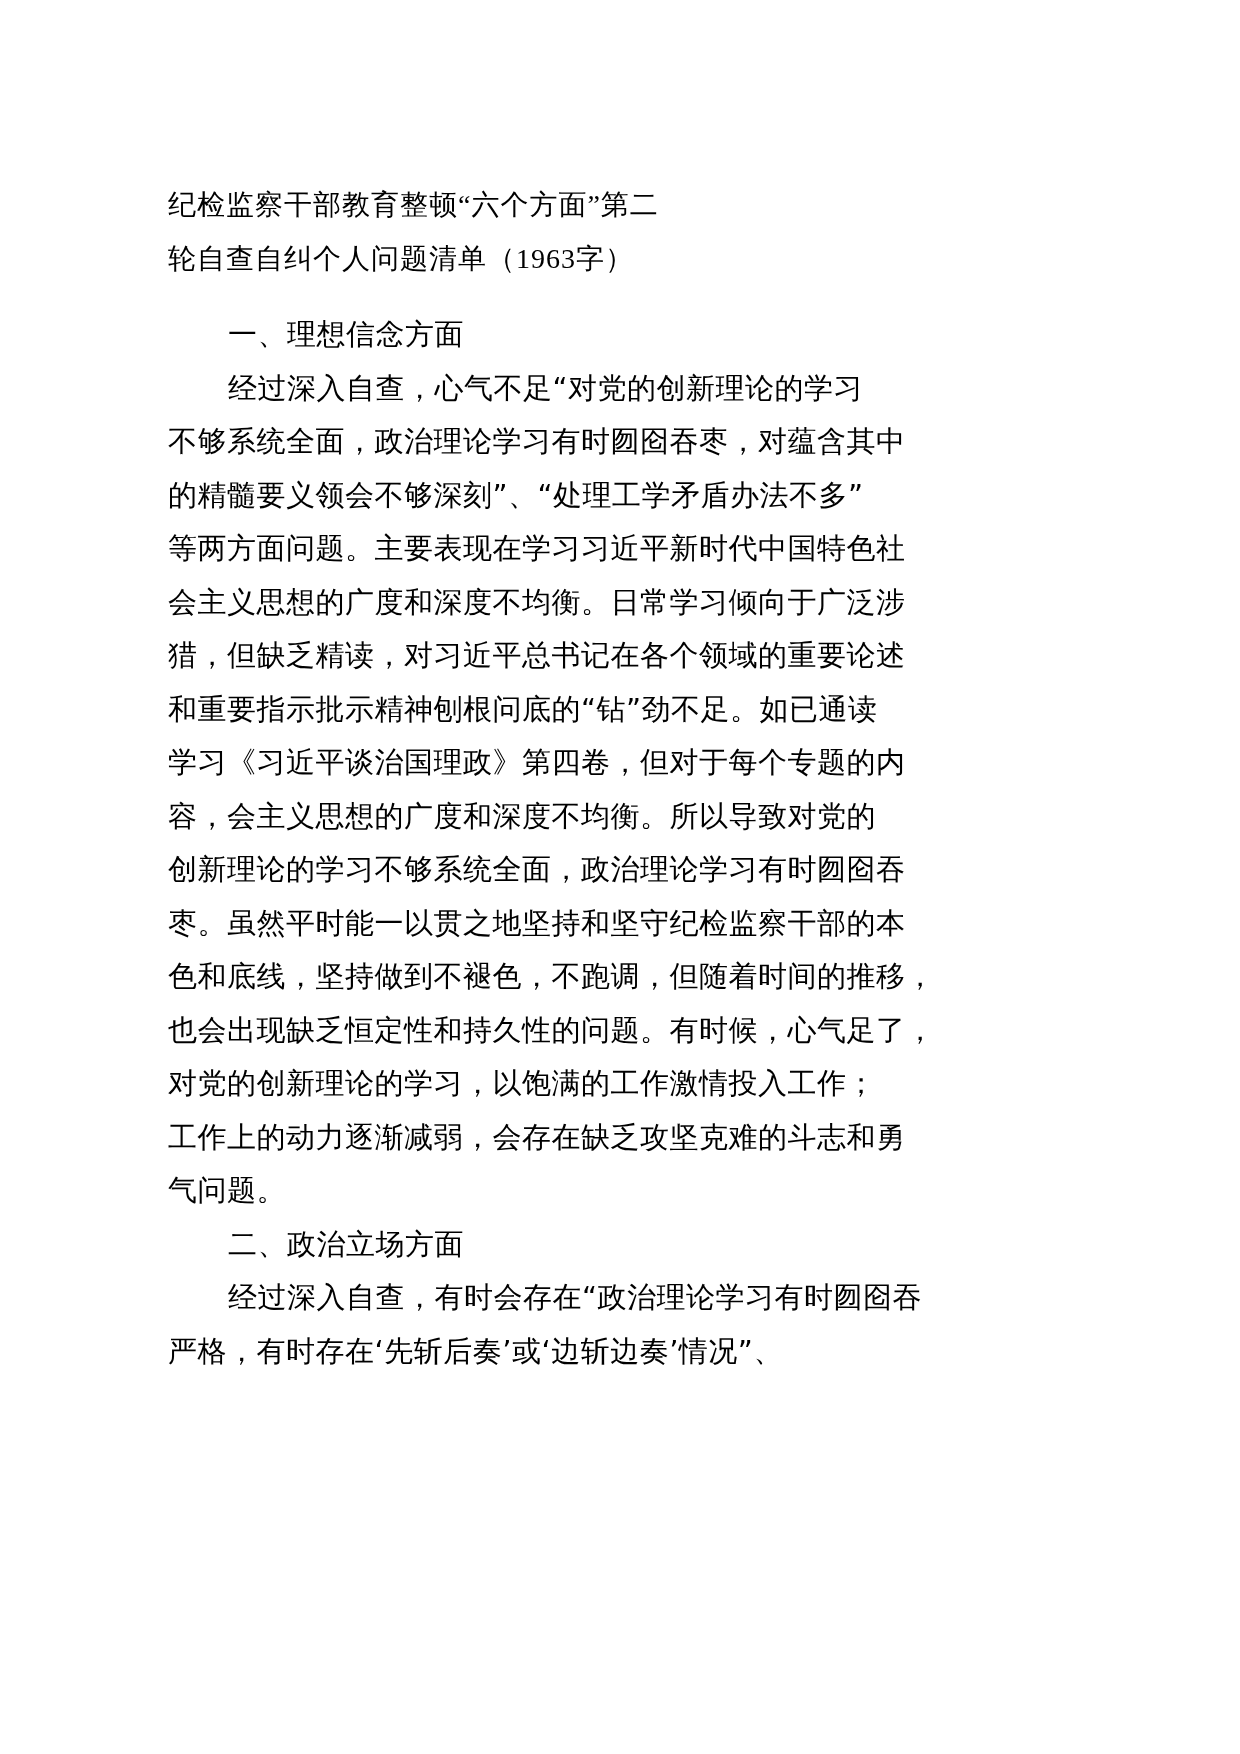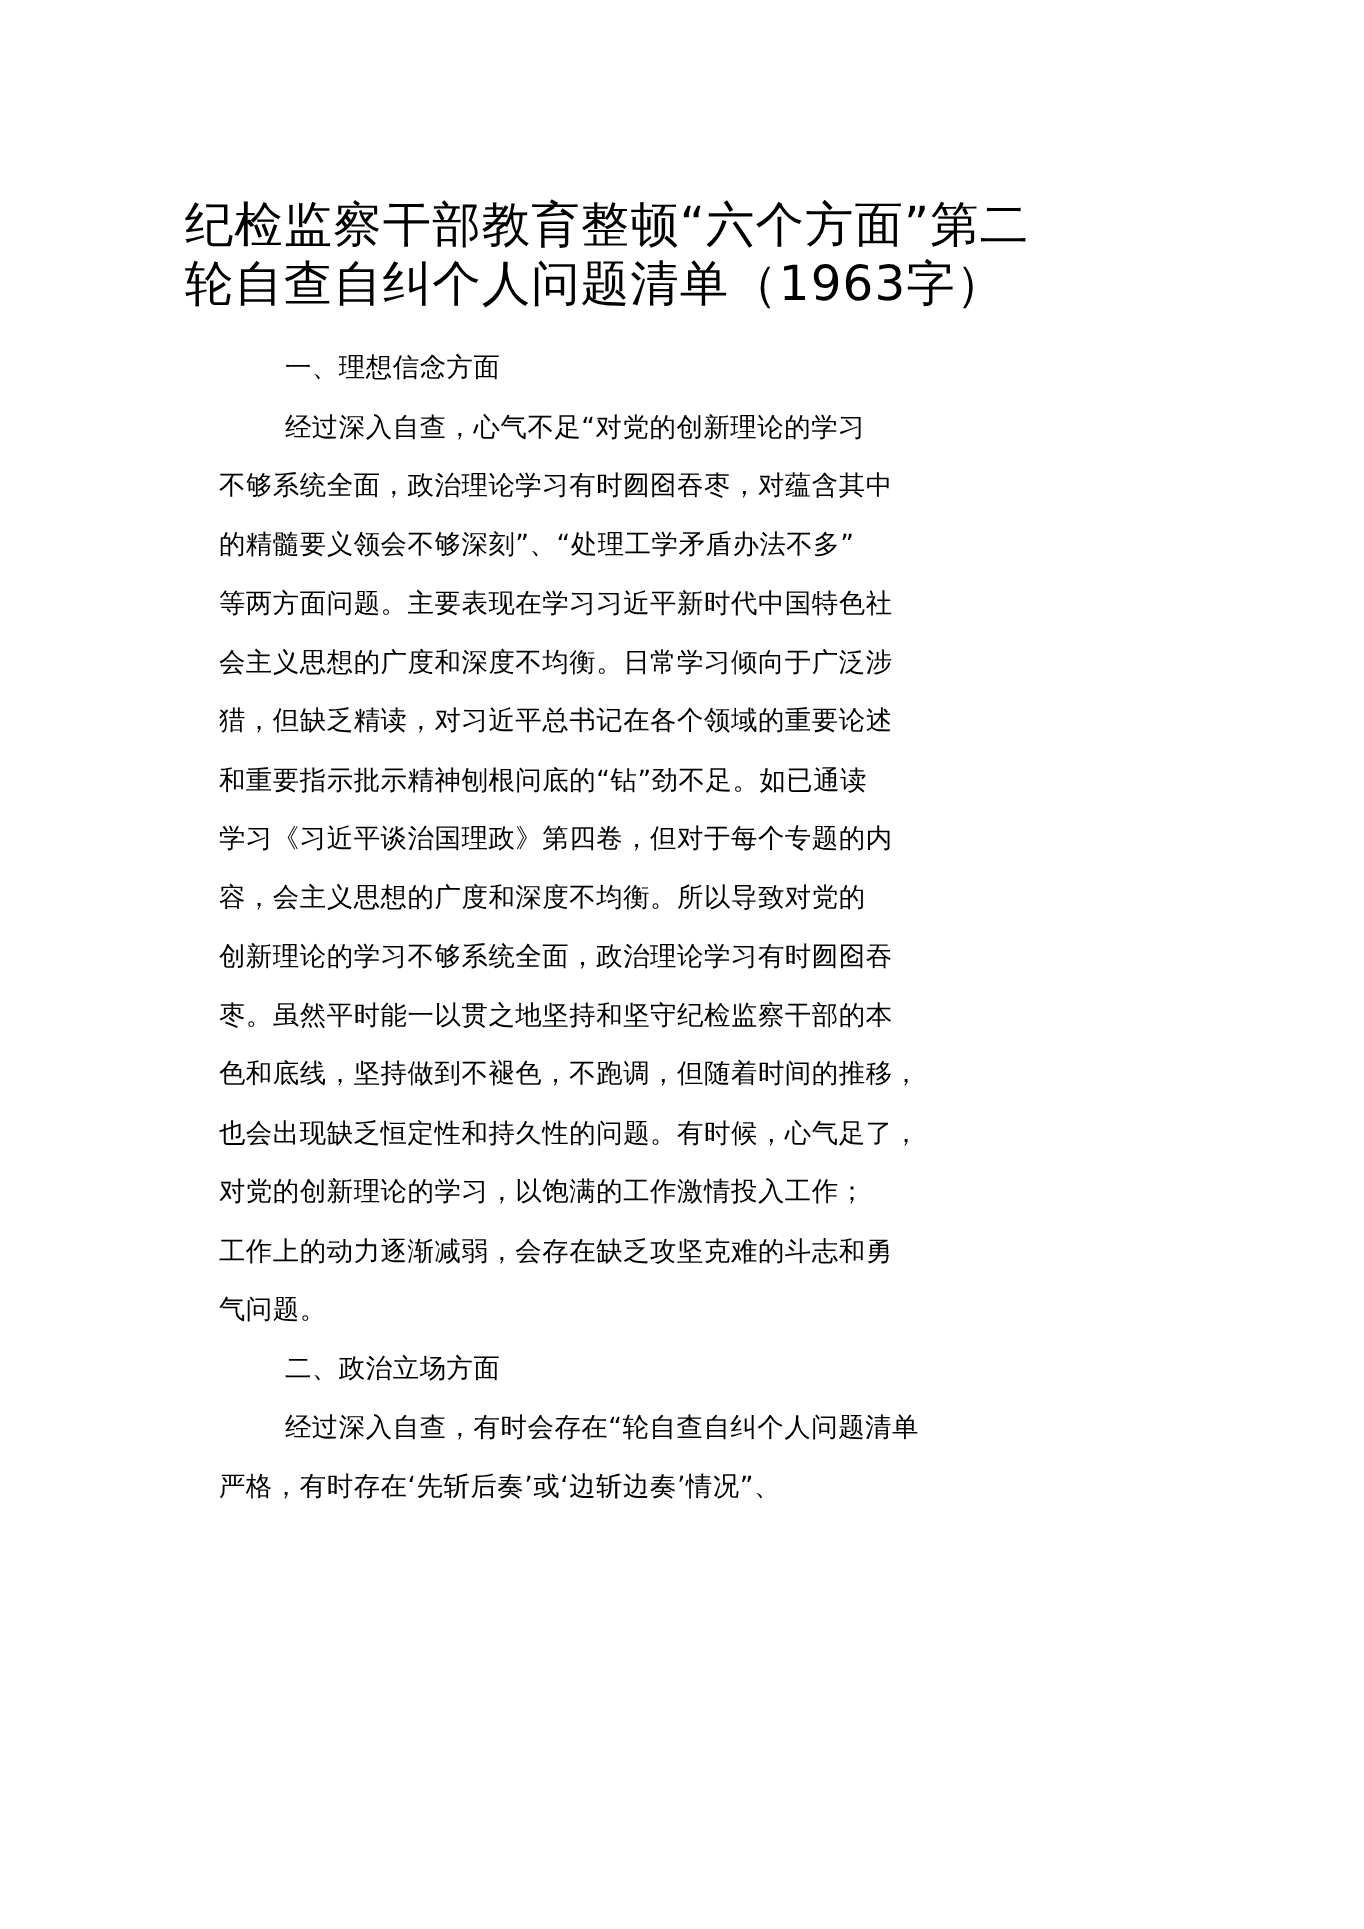--- a/index.html
+++ b/index.html
@@ -1,23 +1,23 @@
 <!DOCTYPE html>
 <html><head>
 <meta charset="utf-8">
 <style>
   html, body { margin: 0; padding: 0; background: #ffffff; }
   body { width: 1240px; height: 1754px; position: relative; overflow: hidden;
          font-family: "DejaVu Sans", "Liberation Sans", sans-serif; color: #000; }
   .page { position: absolute; left: 168px; top: 178px; width: 775px; }
-  .title { font-size: 44px; line-height: 54px; margin: 0; font-weight: normal;
-           letter-spacing: 1px; text-align: justify; }
+  .title { font-size: 28px; line-height: 54px; margin: 0; font-weight: normal;
+           letter-spacing: 1px; text-align: justify; font-family: Liberation Serif, serif; }
   .body { margin-top: 22px; }
-  .line { font-size: 24px; line-height: 53.5px; height: 53.5px; white-space: nowrap;
-          letter-spacing: 0.5px; margin-left: 31px; }
+  .line { font-size: 29px; line-height: 53.5px; height: 53.5px; white-space: nowrap;
+          letter-spacing: 0.5px; }
   .indent { padding-left: 60px; }
 </style>
 </head>
 <body>
 
 <div class="page">
   <h1 class="title">
     <div>纪检监察干部教育整顿“六个方面”第二</div>
     <div>轮自查自纠个人问题清单（1963字）</div>
   </h1>
@@ -35,16 +35,16 @@
     <div class="line">容，会主义思想的广度和深度不均衡。所以导致对党的</div>
     <div class="line">创新理论的学习不够系统全面，政治理论学习有时囫囵吞</div>
     <div class="line">枣。虽然平时能一以贯之地坚持和坚守纪检监察干部的本</div>
     <div class="line">色和底线，坚持做到不褪色，不跑调，但随着时间的推移，</div>
     <div class="line">也会出现缺乏恒定性和持久性的问题。有时候，心气足了，</div>
     <div class="line">对党的创新理论的学习，以饱满的工作激情投入工作；</div>
     <div class="line">工作上的动力逐渐减弱，会存在缺乏攻坚克难的斗志和勇</div>
     <div class="line">气问题。</div>
 
     <div class="line indent">二、政治立场方面</div>
-    <div class="line indent">经过深入自查，有时会存在“轮自查自纠个人问题清单</div>
+    <div class="line indent">经过深入自查，有时会存在“政治理论学习有时囫囵吞</div>
     <div class="line">严格，有时存在‘先斩后奏’或‘边斩边奏’情况”、</div>
   </div>
 </div>
 
 </body></html>

